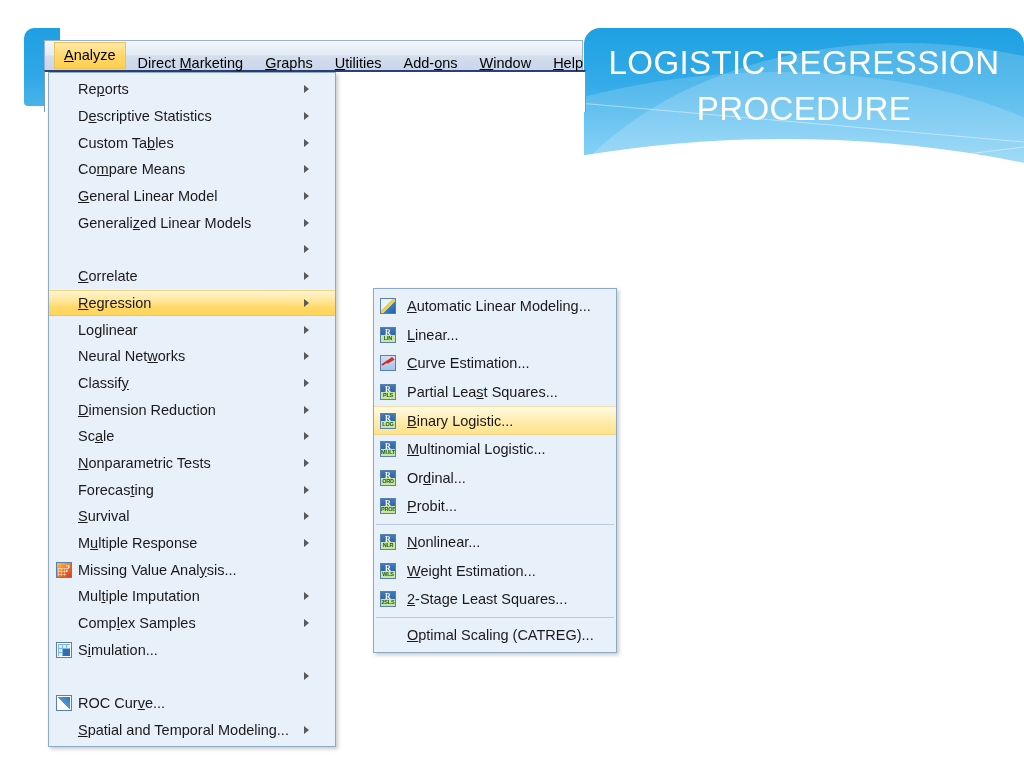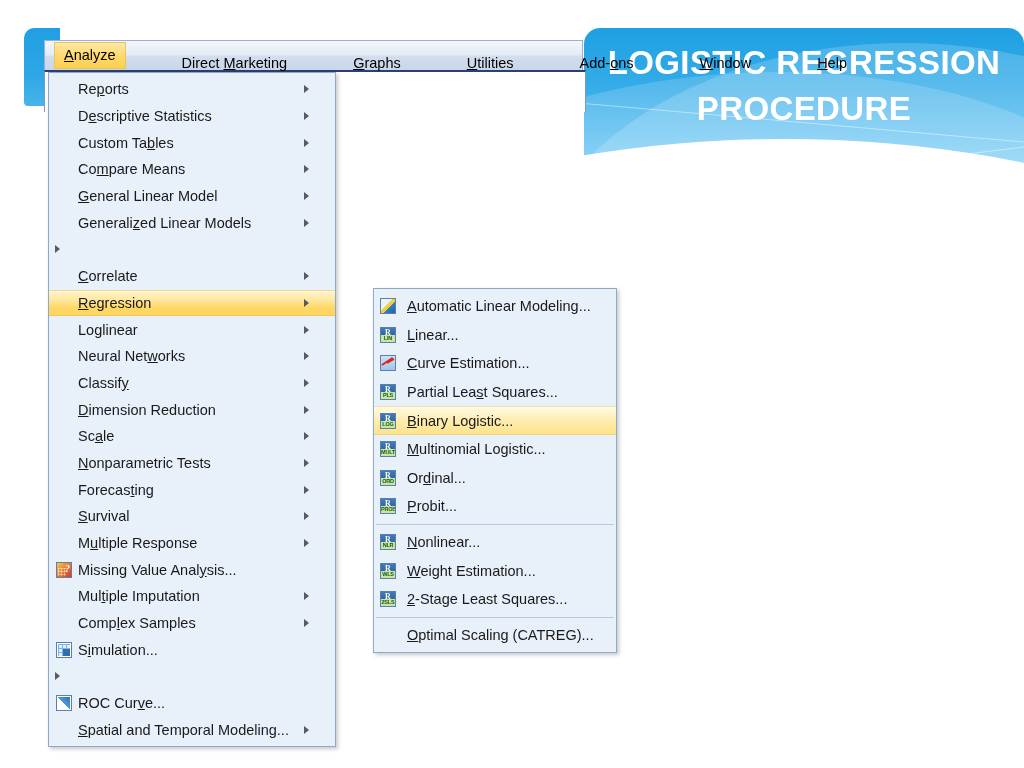--- a/index.html
+++ b/index.html
@@ -40,21 +40,21 @@
   }
   .banner .hair1 { left:-40px; top:96px; width:560px; transform: rotate(5deg); }
   .banner .hair2 { left:120px; top:132px; width:420px; transform: rotate(-7deg); }
   .banner-title {
     position: absolute; left:0; right:0; top: 12px;
     text-align: center;
     color: #ffffff;
     font-size: 33px;
     line-height: 46px;
     letter-spacing: 0.4px;
-    font-weight: 700;
+    font-weight: 400;
     white-space: pre-line;
   }
   
   .banner .maskcurve {
     position: absolute; left: -340px; bottom: -196px;
     width: 1080px; height: 230px;
     background: #ffffff;
     border-radius: 50% 50% 0 0 / 100% 100% 0 0;
   }
 
@@ -78,21 +78,21 @@
   }
 
   
   .menubar {
     position: absolute; left: 44px; top: 40px;
     width: 539px; height: 30px;
     background: linear-gradient(180deg,#f3f6fb 0%, #e3ebf5 48%, #d3deee 52%, #c9d6ea 100%);
     border: 1px solid #9ab0d0;
     border-bottom: none;
     box-sizing: border-box;
-    display:flex; align-items:center;gap:44px;
+    display:flex; align-items:center;
   }
   .menubar .mb-item {
     font-size: 14.5px;
     color: #000;
     padding: 20px 10px 5px 10px;
     margin: 0 1px;
     white-space: nowrap;
     line-height: 18px;
   }
   .menubar .mb-item.active {
@@ -117,20 +117,21 @@
 
   .mi {
     position: relative;
     display: flex; align-items: center;
     height: 26.7px;
     padding: 0 22px 0 6px;
     font-size: 14.5px;
     color: #1a1a1a;
     white-space: nowrap;
     box-sizing: border-box;
+    justify-content: flex-end;
   }
   .menu-sub .mi { height: 28.6px; }
   .mi .mlabel { flex: 1 1 auto; padding-left: 23px; line-height: 18px; }
   .menu-sub .mi .mlabel { padding-left: 5px; }
 
   .mi.hl {
     background: linear-gradient(180deg,#fff6cf 0%, #ffe69b 40%, #ffd865 70%, #ffd45c 100%);
     border-top: 1px solid #f0d78f;
     border-bottom: 1px solid #e9c86a;
   }

